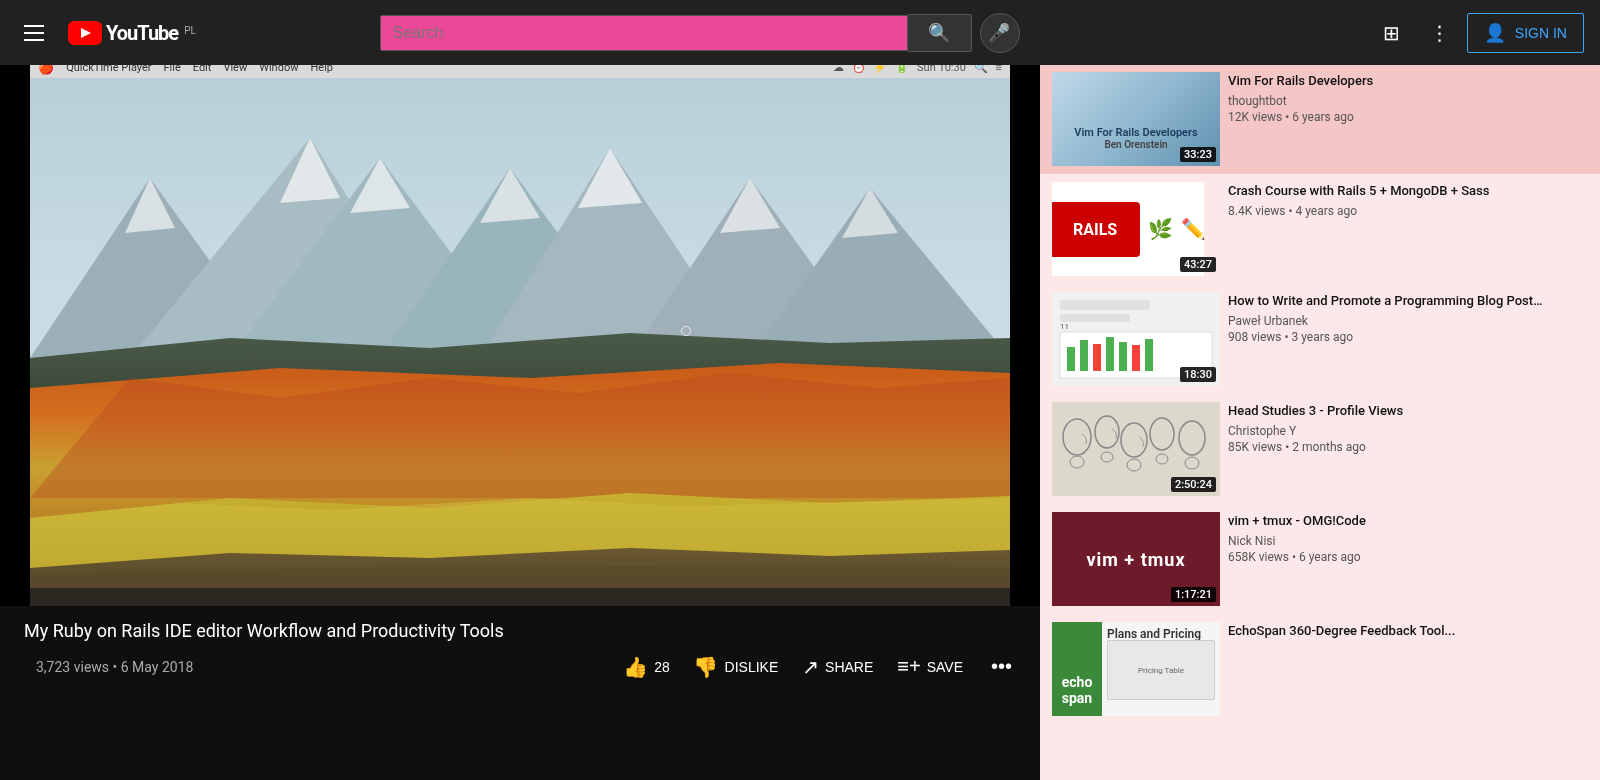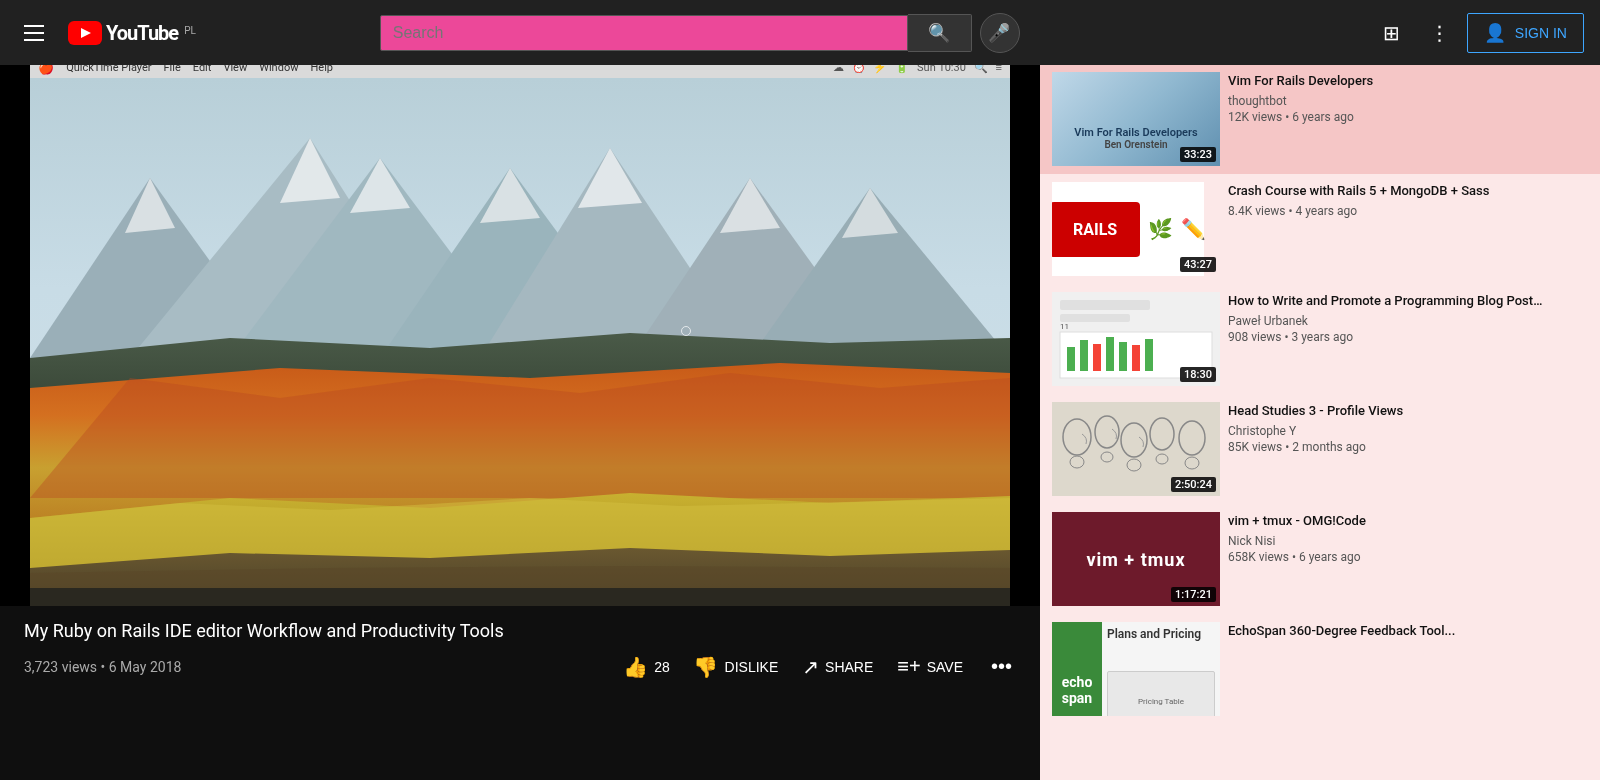--- a/index.html
+++ b/index.html
@@ -169,20 +169,21 @@
       font-size: 18px;
       font-weight: 400;
       color: #fff;
       margin-bottom: 8px;
       line-height: 1.4;
     }
     .video-meta-row {
       display: flex;
       align-items: center;
       justify-content: space-between;
+      margin-left: 12px;
     }
     .video-stats { font-size: 14px; color: #aaa; }
     .video-actions { display: flex; align-items: center; gap: 24px; }
     .action-btn {
       background: none;
       border: none;
       color: #fff;
       font-size: 14px;
       cursor: pointer;
       display: flex; align-items: center; gap: 6px;
@@ -573,21 +574,21 @@
       </div>
     </div>
 
     <div class="sidebar-item">
       <div class="thumb-wrap">
         <div style="width:168px;height:94px;background:#f5f5f5;position:relative;overflow:hidden;">
           <div style="position:absolute;top:0;left:0;width:50px;height:94px;background:#3a8a3a;display:flex;align-items:center;justify-content:center;flex-direction:column;">
             <div style="color:#fff;font-size:14px;font-weight:700;writing-mode:horizontal-tb;text-align:center;padding:2px;margin-top:42px;">echo<br>span</div>
           </div>
           <div style="position:absolute;left:55px;top:5px;right:5px;font-size:12px;color:#333;font-weight:600;">Plans and Pricing</div>
-          <div style="position:absolute;left:55px;top:18px;right:5px;height:60px;background:#e8e8e8;border:1px solid #ccc;border-radius:2px;display:flex;align-items:center;justify-content:center;font-size:8px;color:#666;margin-top:31px;">Pricing Table</div>
+          <div style="position:absolute;left:55px;top:18px;right:5px;height:60px;background:#e8e8e8;border:1px solid #ccc;border-radius:2px;display:flex;align-items:center;justify-content:center;font-size:8px;color:#666;">Pricing Table</div>
         </div>
       </div>
       <div class="sidebar-text">
         <div class="sidebar-video-title">EchoSpan 360-Degree Feedback Tool...</div>
         <div class="sidebar-channel"></div>
         <div class="sidebar-meta"></div>
       </div>
     </div>
 
   </div>

